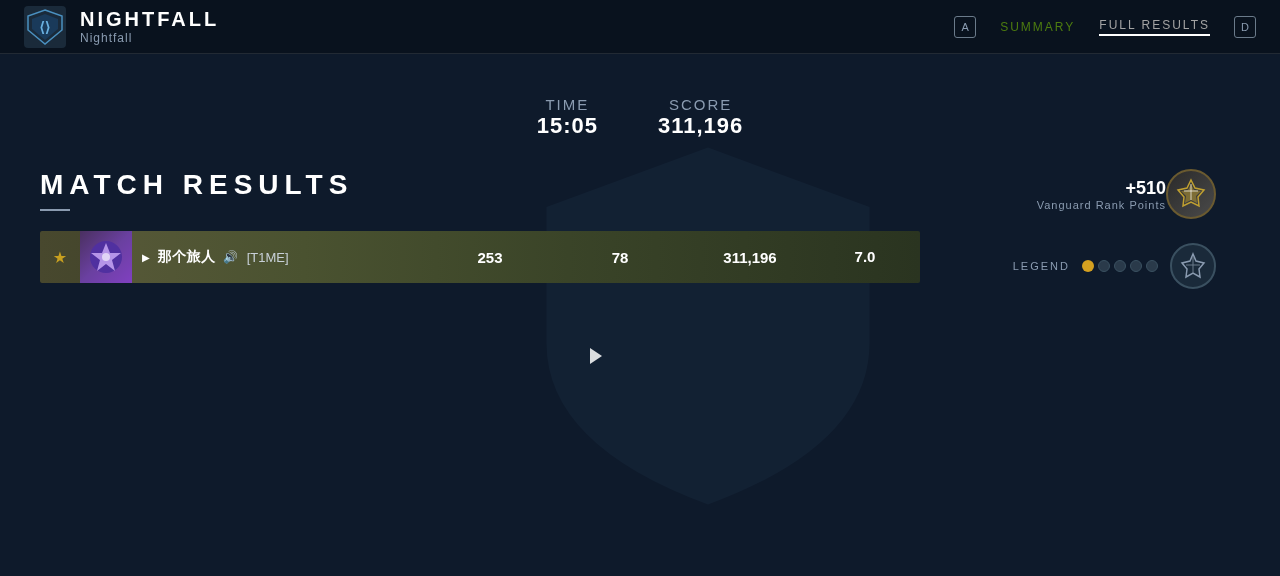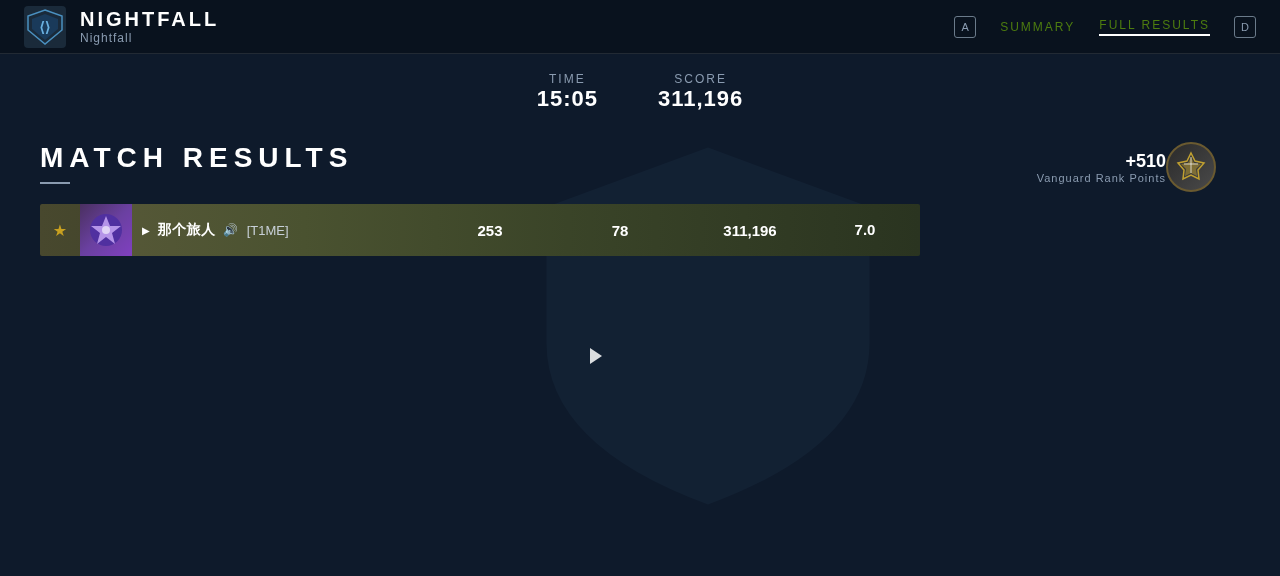--- a/index.html
+++ b/index.html
@@ -76,42 +76,43 @@
       color: #8a9bb0;
     }
     .nav-link {
       font-size: 12px;
       letter-spacing: 2px;
       color: #4d7c0f;
       text-transform: uppercase;
       cursor: pointer;
     }
     .nav-link.active {
-      color: #4d7c0f;
+      color: #a3a3a3;
       border-bottom: 2px solid #ffffff;
       padding-bottom: 2px;
     }
 
     
     .stats-bar {
       position: relative;
       z-index: 10;
       display: flex;
       justify-content: center;
       gap: 60px;
       padding: 18px 0 10px 0;
     }
     .stat-item {
       text-align: center;
     }
     .stat-label {
-      font-size: 12px;
+      font-size: 15px;
       letter-spacing: 2px;
       color: #8a9bb0;
       text-transform: uppercase;
+      margin-top: 24px;
     }
     .stat-value {
       font-size: 22px;
       font-weight: 700;
       color: #ffffff;
       letter-spacing: 1px;
     }
 
     
     .main {
@@ -425,17 +426,34 @@
       <div class="rank-badge">
         <svg width="32" height="32" viewBox="0 0 32 32">
           <polygon points="16,2 20,10 29,12 23,19 24,28 16,24 8,28 9,19 3,12 12,10" fill="none" stroke="#c0a030" stroke-width="1.5"></polygon>
           <polygon points="16,6 19,12 26,13 21,18 22,25 16,22 10,25 11,18 6,13 13,12" fill="#c0a030" opacity="0.5"></polygon>
           <line x1="16" y1="6" x2="16" y2="22" stroke="#ffffff" stroke-width="1" opacity="0.7"></line>
           <line x1="9" y1="13" x2="23" y2="13" stroke="#ffffff" stroke-width="1" opacity="0.7"></line>
         </svg>
       </div>
     </div>
 
+    <div class="legend-section">
+      <span class="legend-label">LEGEND</span>
+      <div class="legend-dots">
+        <div class="legend-dot active"></div>
+        <div class="legend-dot inactive"></div>
+        <div class="legend-dot inactive"></div>
+        <div class="legend-dot inactive"></div>
+        <div class="legend-dot inactive"></div>
+      </div>
+      <div class="legend-icon-circle">
+        <svg width="28" height="28" viewBox="0 0 28 28">
+          <polygon points="14,2 17,9 25,11 20,17 21,25 14,21 7,25 8,17 3,11 11,9" fill="none" stroke="#8a9bb0" stroke-width="1.5"></polygon>
+          <line x1="14" y1="5" x2="14" y2="21" stroke="#6a7a8a" stroke-width="1"></line>
+          <line x1="7" y1="13" x2="21" y2="13" stroke="#6a7a8a" stroke-width="1"></line>
+        </svg>
+      </div>
+    </div>
 
   </div>
 </div>
 
 <div class="cursor" style="left:590px; top:348px;"></div>
 
 </body></html>

